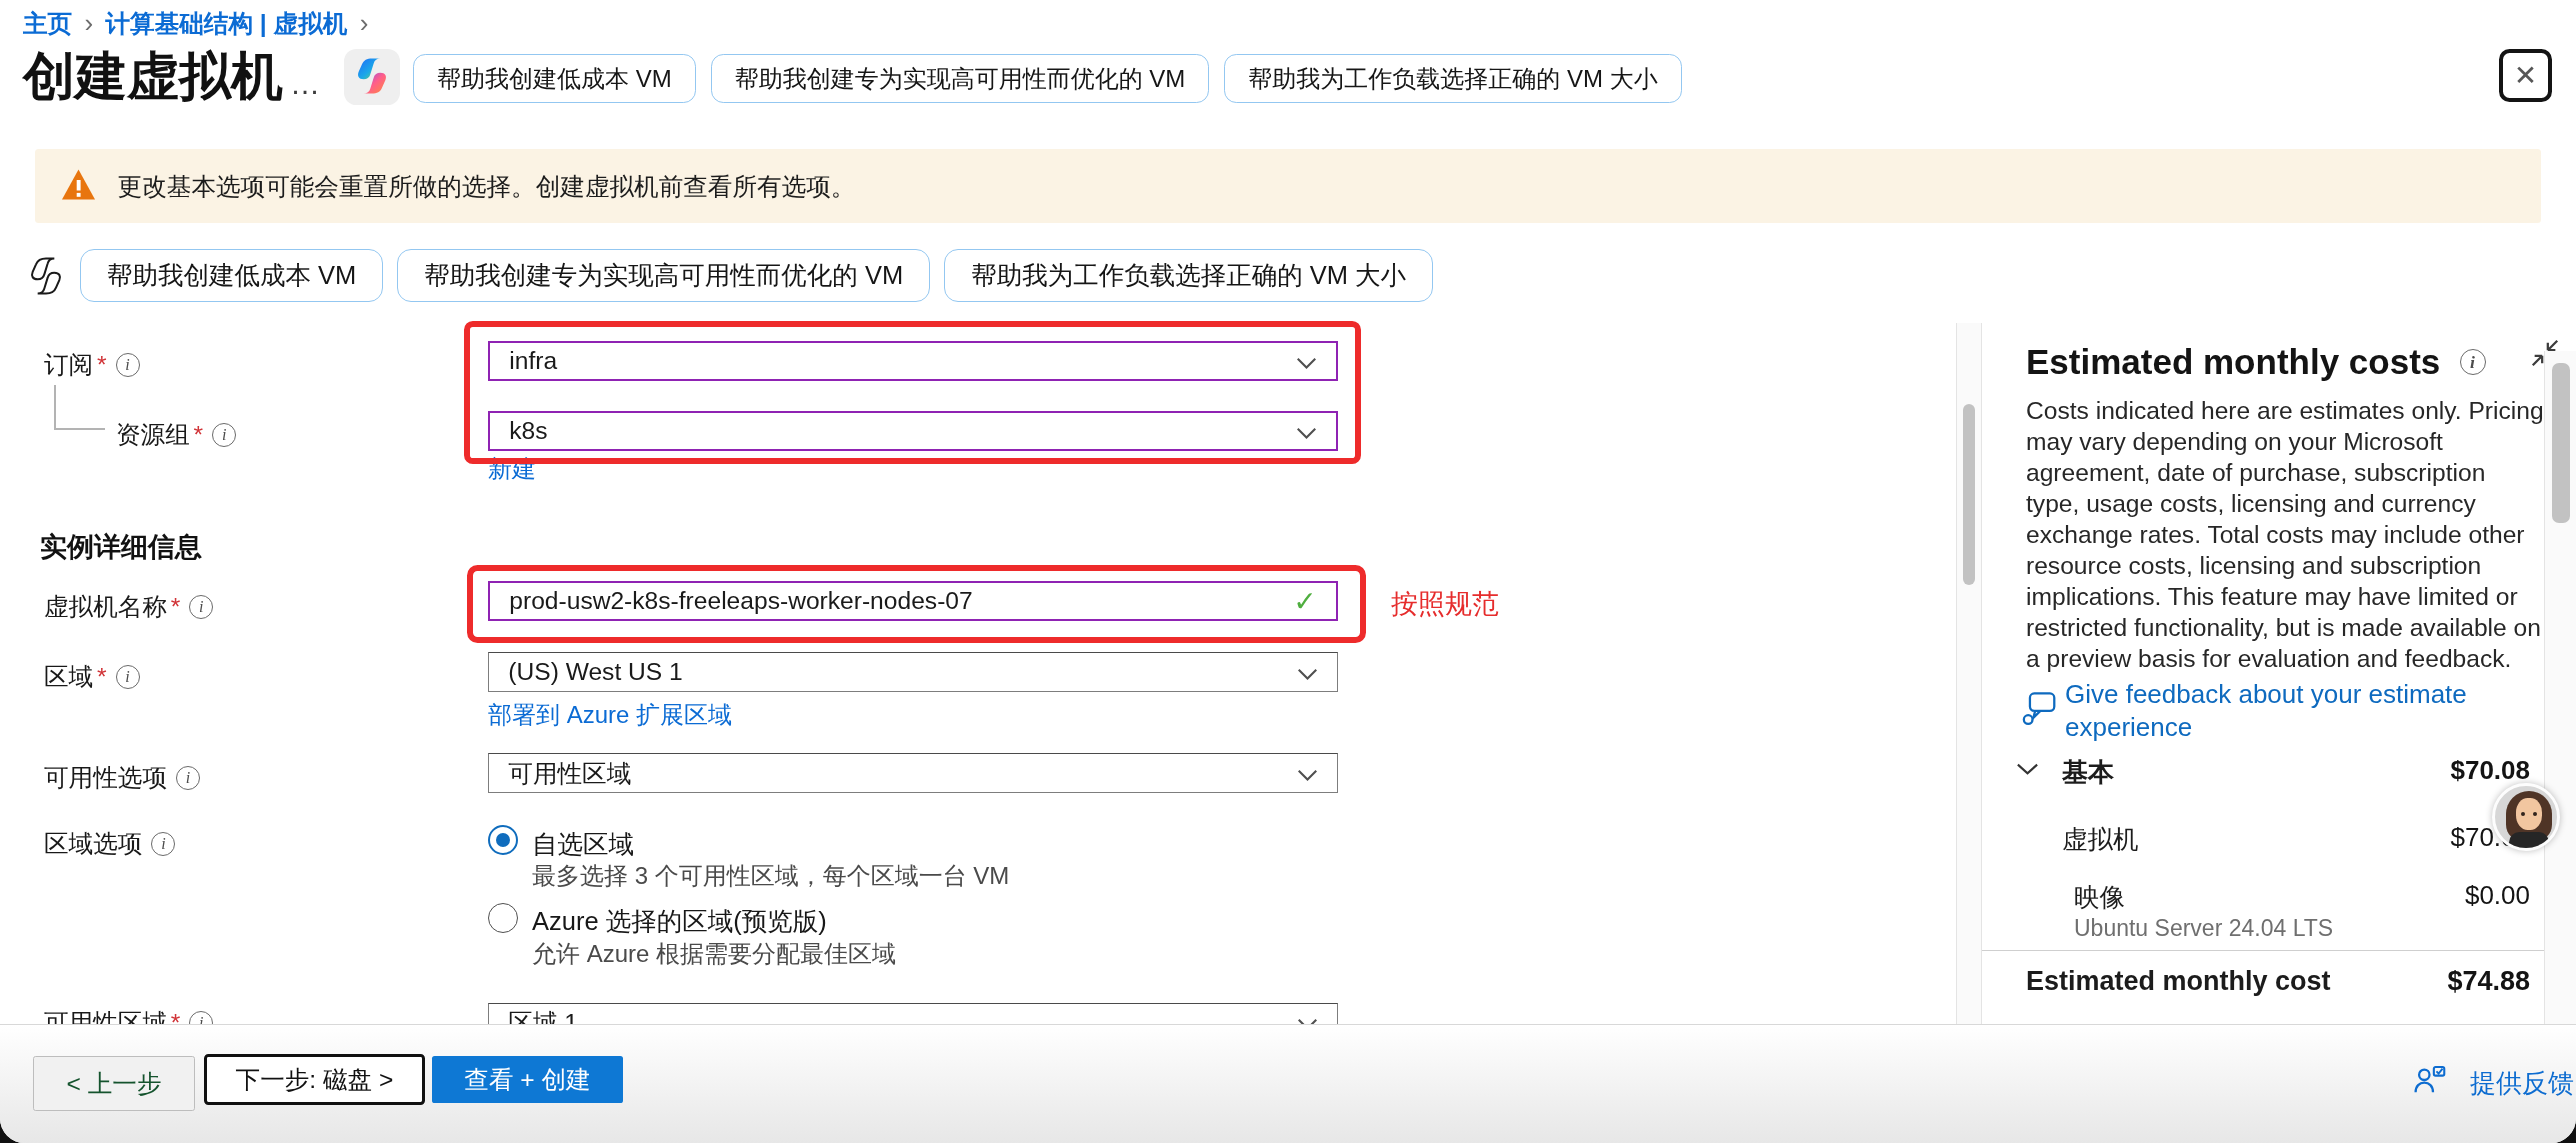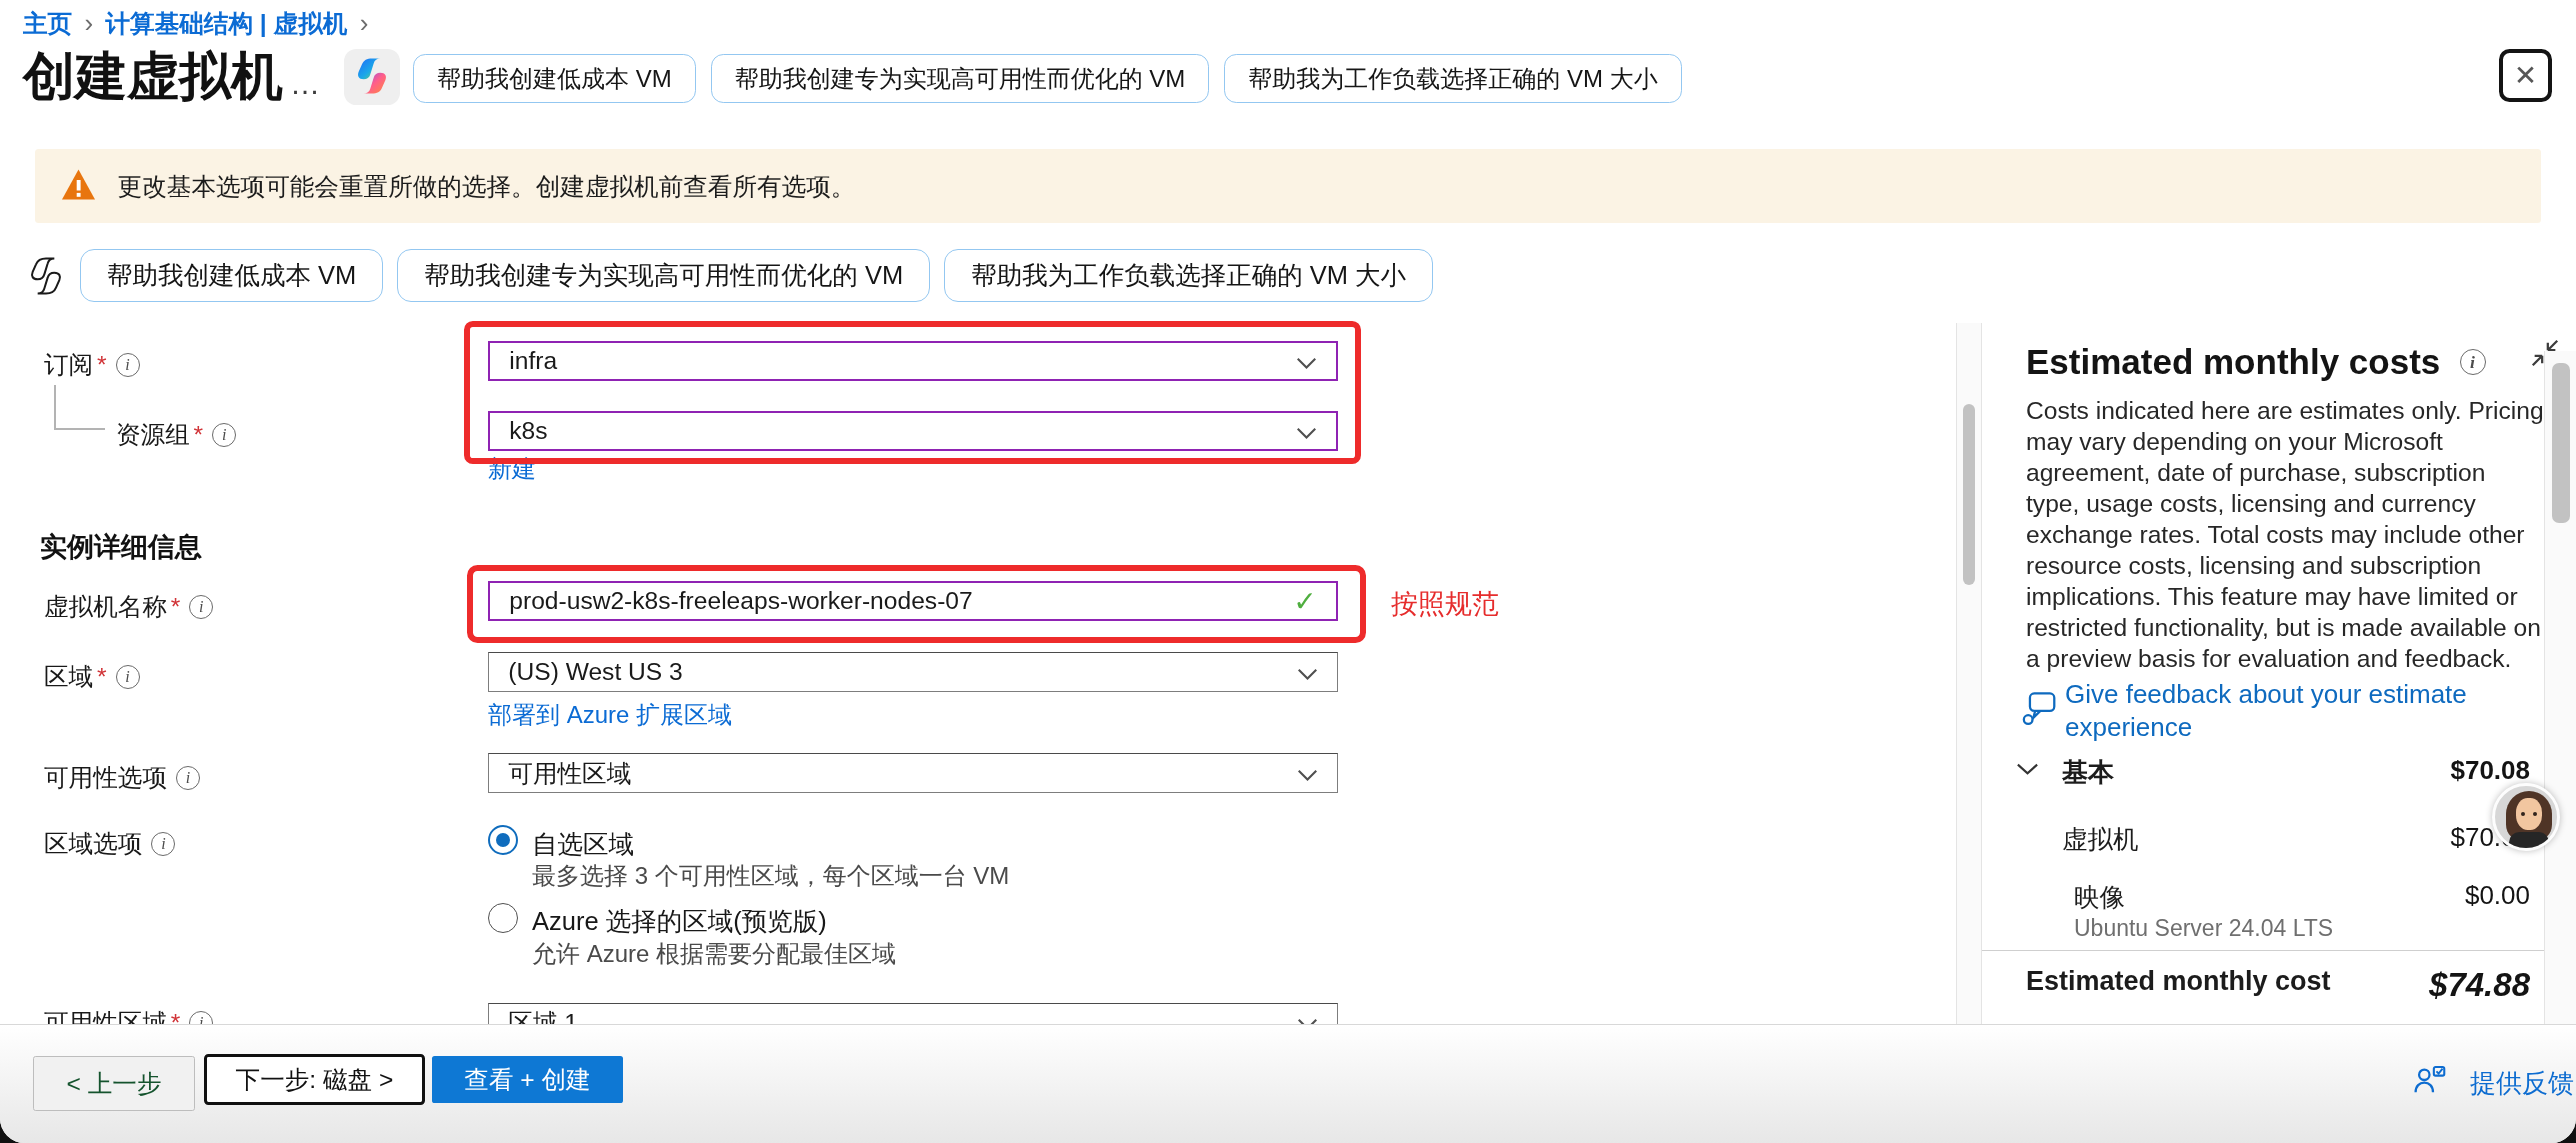--- a/index.html
+++ b/index.html
@@ -170,21 +170,21 @@
   </div>
   <div class="abs annot-rect" style="left:467px;top:565px;width:899px;height:78px;border-radius:10.5px;"></div>
   <div class="abs annot-text" style="left:1391px;top:586px;">按照规范</div>
 
   <div class="abs lbl" style="left:44px;top:660px;">
     <span>区域</span>
       <span class="req">*</span>
     <span class="info">i</span>
   </div>
   <div class="abs dd" style="left:488px;top:652px;">
-    <span>(US) West US 3</span>
+    <span>(US) West US 1</span>
     <span><svg width="21" height="12.3" viewBox="0 0 24 14">
           <polyline points="2,2 12,12 22,2" fill="none" stroke="#4f4f4f" stroke-width="2.4"></polyline>
         </svg></span>
   </div>
   <a class="abs link" style="left:488px;top:699px;font-size:24px;">部署到 Azure 扩展区域</a>
 
   <div class="abs lbl" style="left:44px;top:761px;">
     <span>可用性选项</span>
     <span class="info">i</span>
   </div>
@@ -256,21 +256,21 @@
   <div class="abs cost-label" style="left:2062px;top:822px;">虚拟机</div>
   <div class="abs cost-val" style="right:46px;top:822px;">$70.08</div>
 
   <div class="abs cost-label" style="left:2074px;top:880px;">映像</div>
   <div class="abs cost-val" style="right:46px;top:880px;">$0.00</div>
   <div class="abs sub" style="left:2074px;top:915px;">Ubuntu Server 24.04 LTS</div>
 
   <div class="abs" style="left:1982px;top:950px;width:594px;height:0.9px;background:#cfcfcf;"></div>
 
   <div class="abs cost-label bold" style="left:2026px;top:966px;font-size:27px;">Estimated monthly cost</div>
-  <div class="abs cost-val bold" style="right:46px;top:966px;font-size:33px;font-style:italic;">$74.88</div>
+  <div class="abs cost-val bold" style="right:46px;top:966px;font-size:27px;">$74.88</div>
 
   <div class="abs sb-track" style="left:2544px;top:351px;width:32px;height:673px;border-right:none;">
     <div class="sb-thumb" style="position:absolute;left:7px;top:12.3px;width:17.6px;height:160px;"></div>
   </div>
 
   <div class="abs" style="left:2492px;top:783px;width:68px;height:68px;border-radius:50%;background:#d7d7d7;border:3.5px solid #fdfdfd;box-shadow:0 0 7px rgba(0,0,0,0.25);overflow:hidden;z-index:60;cursor:pointer;">
     <div style="position:absolute;left:11.4px;top:5.3px;width:46px;height:51px;background:#4f3426;border-radius:23px 23px 17.6px 17.6px;"></div>
     <div style="position:absolute;left:21px;top:12.3px;width:26px;height:32px;background:#f2c6a0;border-radius:45%;"></div>
     <div style="position:absolute;left:26px;top:26px;width:4.4px;height:4.4px;background:#32241c;border-radius:50%;"></div>
     <div style="position:absolute;left:38px;top:26px;width:4.4px;height:4.4px;background:#32241c;border-radius:50%;"></div>

